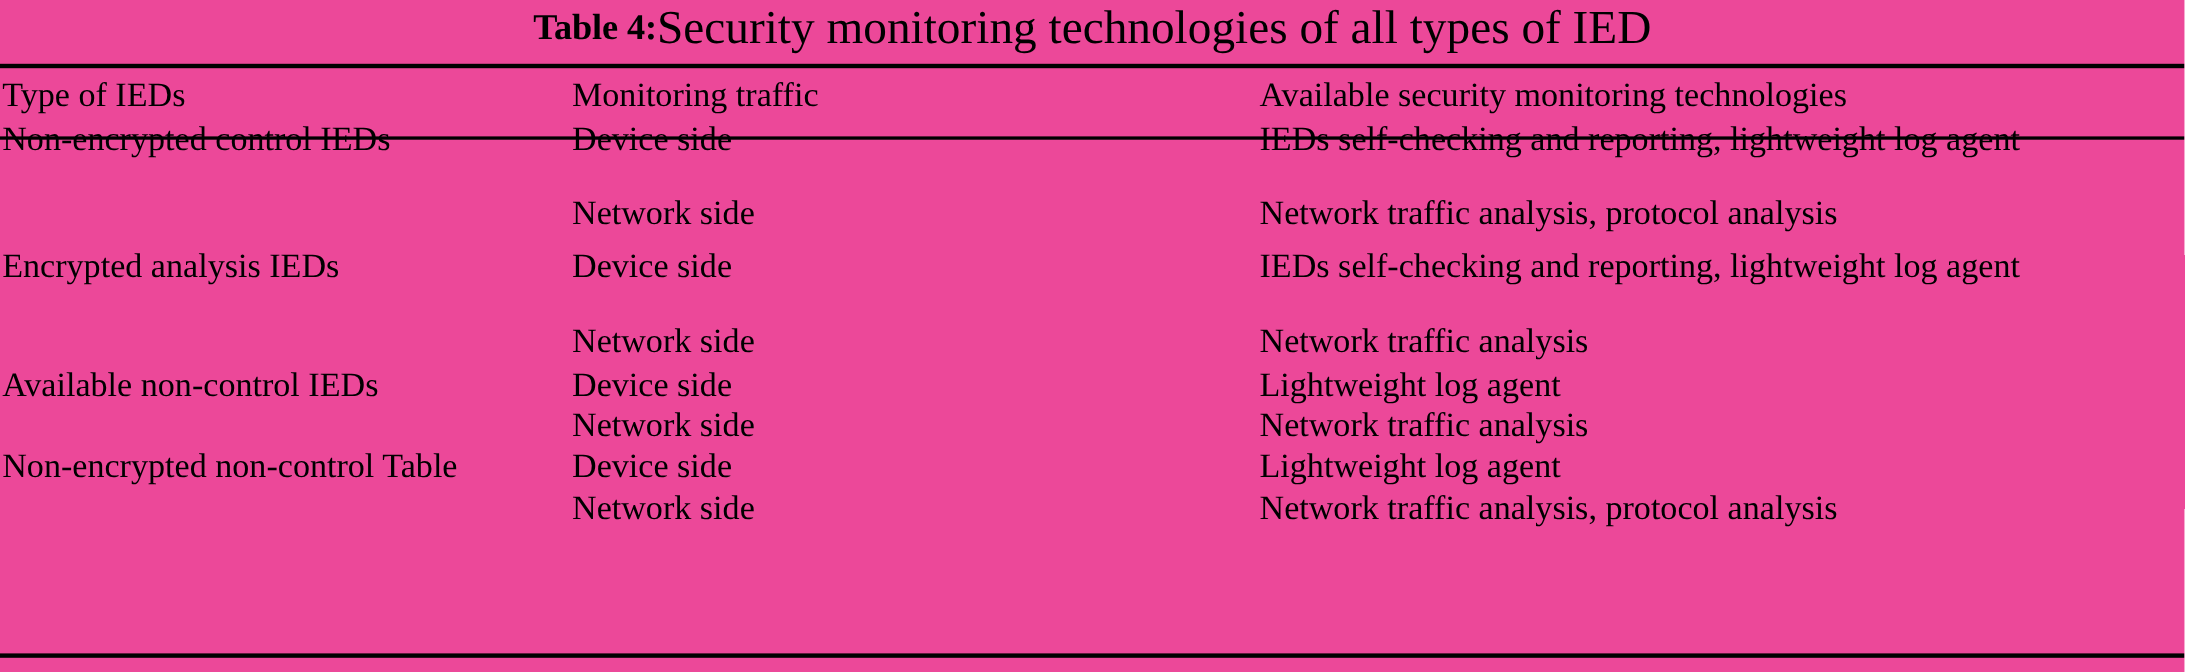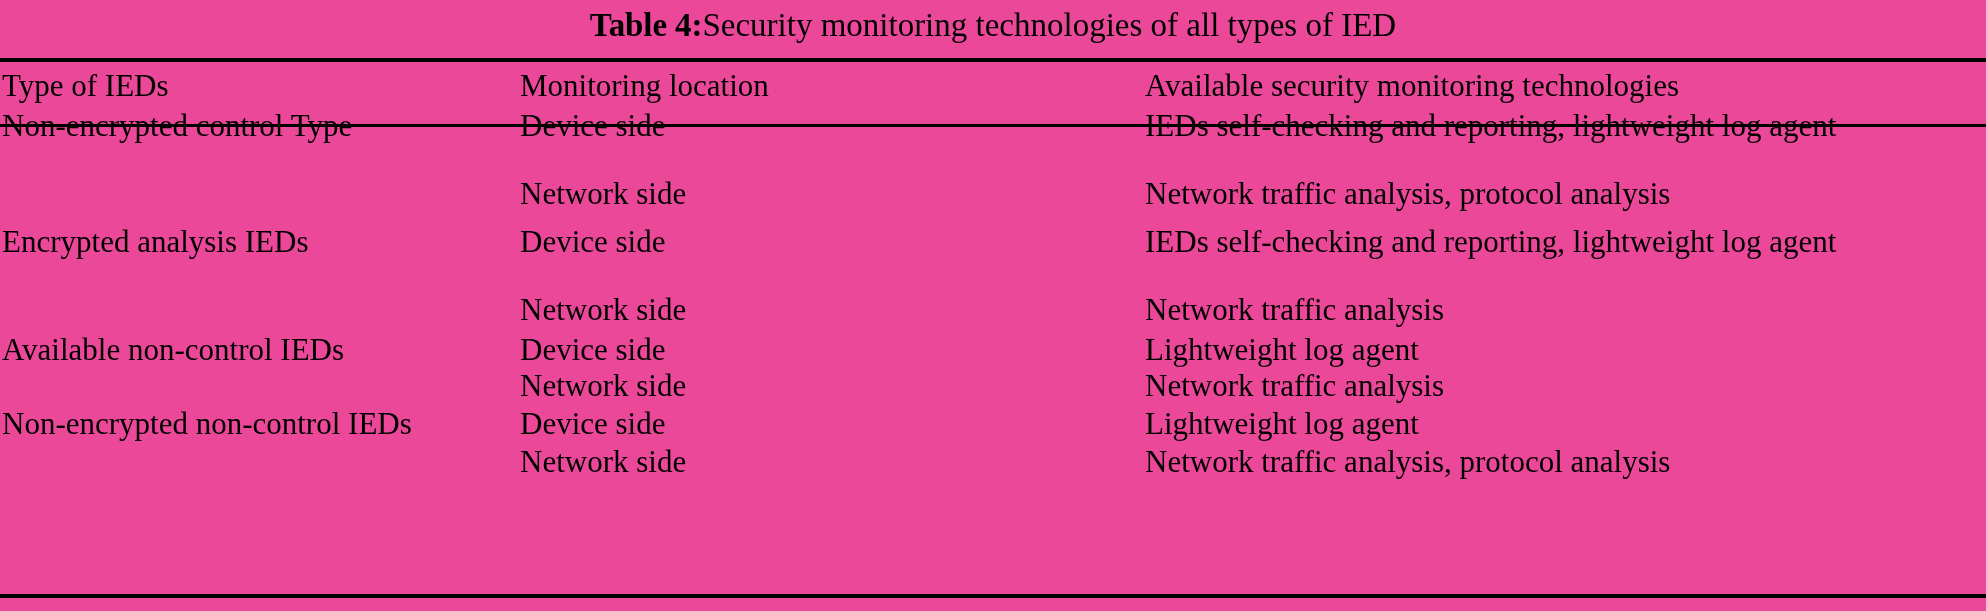--- a/index.html
+++ b/index.html
@@ -34,21 +34,21 @@
     align-items: center;
     justify-content: center;
     white-space: nowrap;
   }
   .caption-label {
     font-size: 33px;
     font-weight: bold;
     letter-spacing: -0.1px;
   }
   .caption-text {
-    font-size: 33px;
+    font-size: 43px;
     font-weight: normal;
     margin-left: 0;
     font-family: Liberation Serif, serif;
   }
 
   
   .rule {
     position: absolute;
     left: 0;
     width: 1986px;
@@ -111,26 +111,26 @@
   </div>
 
   <div class="rule rule-top"></div>
   <div class="rule rule-mid"></div>
   <div class="rule rule-bottom"></div>
 
   <div class="tbl">
 
     <div class="row header r-head">
       <div class="cell col1">Type of IEDs</div>
-      <div class="cell col2">Monitoring location</div>
+      <div class="cell col2">Monitoring traffic</div>
       <div class="cell col3">Available security monitoring technologies</div>
     </div>
 
     <div class="row r0">
-      <div class="cell col1">Non-encrypted control Type</div>
+      <div class="cell col1">Non-encrypted control IEDs</div>
       <div class="cell col2">Device side</div>
       <div class="cell col3 wrap-two">IEDs self-checking and reporting, lightweight log agent</div>
     </div>
 
     <div class="row r1">
       <div class="cell col1"></div>
       <div class="cell col2">Network side</div>
       <div class="cell col3">Network traffic analysis, protocol analysis</div>
     </div>
 
@@ -152,21 +152,21 @@
       <div class="cell col3">Lightweight log agent</div>
     </div>
 
     <div class="row r5">
       <div class="cell col1"></div>
       <div class="cell col2">Network side</div>
       <div class="cell col3">Network traffic analysis</div>
     </div>
 
     <div class="row r6">
-      <div class="cell col1">Non-encrypted non-control IEDs</div>
+      <div class="cell col1">Non-encrypted non-control Table</div>
       <div class="cell col2">Device side</div>
       <div class="cell col3">Lightweight log agent</div>
     </div>
 
     <div class="row r7">
       <div class="cell col1"></div>
       <div class="cell col2">Network side</div>
       <div class="cell col3">Network traffic analysis, protocol analysis</div>
     </div>
 

